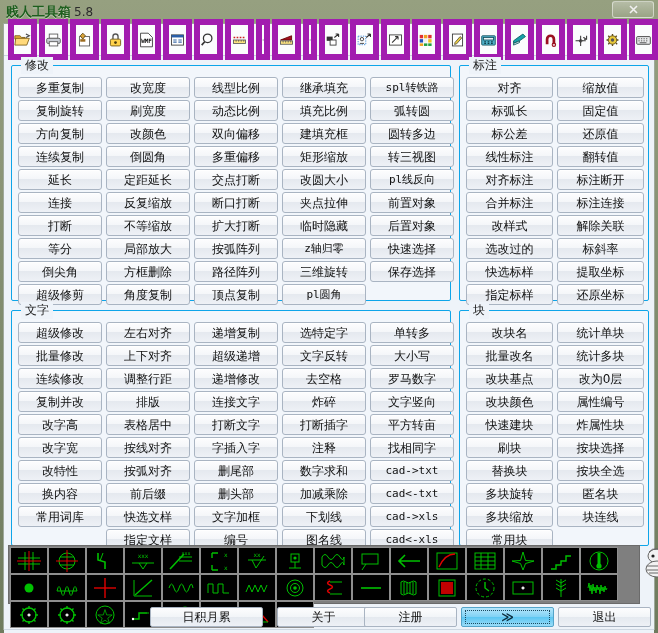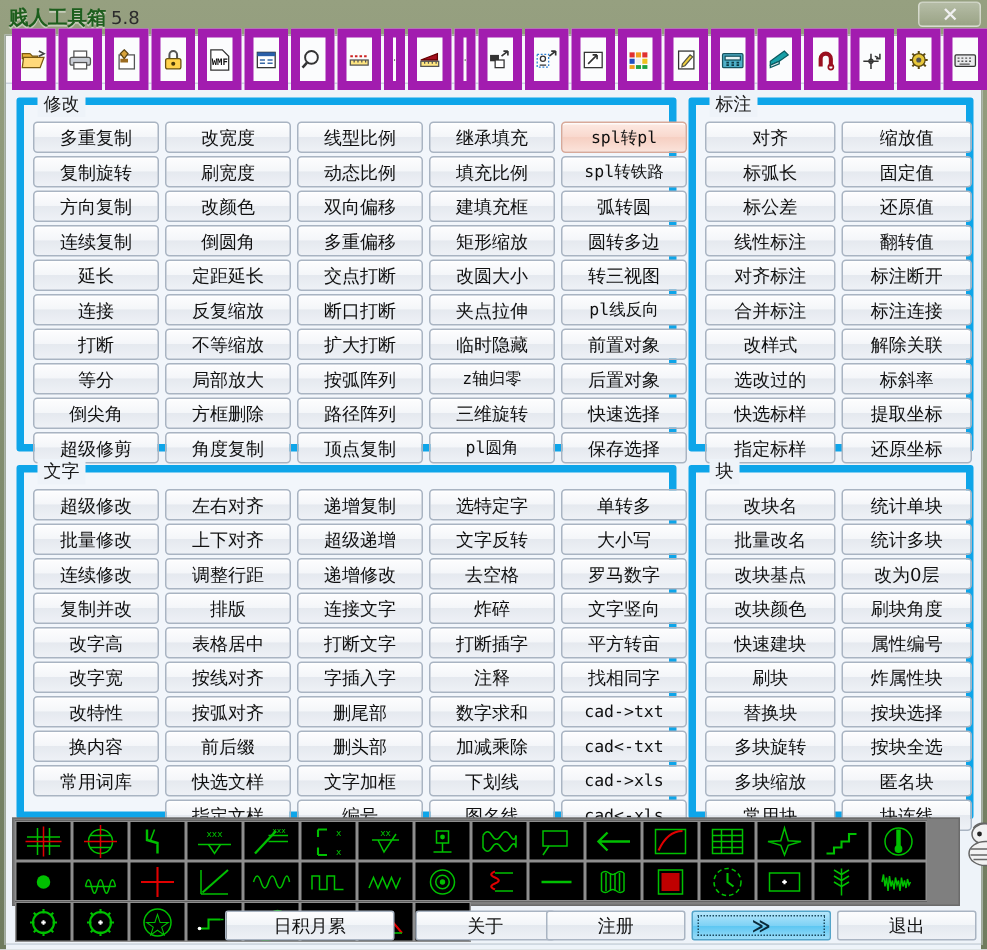--- a/index.html
+++ b/index.html
@@ -57,21 +57,21 @@
     background:#fbfcfd;
     border:6px solid #a21caf;
     display:flex; align-items:center; justify-content:center;
     flex:0 0 auto;
   }
   .tb.narrow { width:14px; }
   .tb svg { display:block; }
   
   .grp {
     position:absolute;
-    border:5px solid #0ea5e9;
+    border:1px solid #0ea5e9;
     border-radius:2px;
     background:#f2f6fb;
   }
   .grp > .legend {
     position:absolute; top:-9px; left:9px;
     background:#eef3f9;
     padding:0 4px;
     font-size:12px; color:#1a1a1a;
     font-family:"DejaVu Sans","Liberation Sans",sans-serif;
   }
@@ -368,21 +368,20 @@
             <div class="cbtn w-mod">建填充框</div>
             <div class="cbtn w-mod">矩形缩放</div>
             <div class="cbtn w-mod">改圆大小</div>
             <div class="cbtn w-mod">夹点拉伸</div>
             <div class="cbtn w-mod">临时隐藏</div>
             <div class="cbtn w-mod mono">z轴归零</div>
             <div class="cbtn w-mod">三维旋转</div>
             <div class="cbtn w-mod mono">pl圆角</div>
           </div>
           <div class="col">
-            <div class="cbtn w-mod hl mono">spl转pl</div>
             <div class="cbtn w-mod mono">spl转铁路</div>
             <div class="cbtn w-mod">弧转圆</div>
             <div class="cbtn w-mod">圆转多边</div>
             <div class="cbtn w-mod">转三视图</div>
             <div class="cbtn w-mod mono">pl线反向</div>
             <div class="cbtn w-mod">前置对象</div>
             <div class="cbtn w-mod">后置对象</div>
             <div class="cbtn w-mod">快速选择</div>
             <div class="cbtn w-mod">保存选择</div>
           </div>
@@ -496,21 +495,20 @@
             <div class="cbtn w-blk">刷块</div>
             <div class="cbtn w-blk">替换块</div>
             <div class="cbtn w-blk">多块旋转</div>
             <div class="cbtn w-blk">多块缩放</div>
             <div class="cbtn w-blk">常用块</div>
           </div>
           <div class="col">
             <div class="cbtn w-blk">统计单块</div>
             <div class="cbtn w-blk">统计多块</div>
             <div class="cbtn w-blk">改为0层</div>
-            <div class="cbtn w-blk">刷块角度</div>
             <div class="cbtn w-blk">属性编号</div>
             <div class="cbtn w-blk">炸属性块</div>
             <div class="cbtn w-blk">按块选择</div>
             <div class="cbtn w-blk">按块全选</div>
             <div class="cbtn w-blk">匿名块</div>
             <div class="cbtn w-blk">块连线</div>
           </div>
         </div>
     </div>
 

